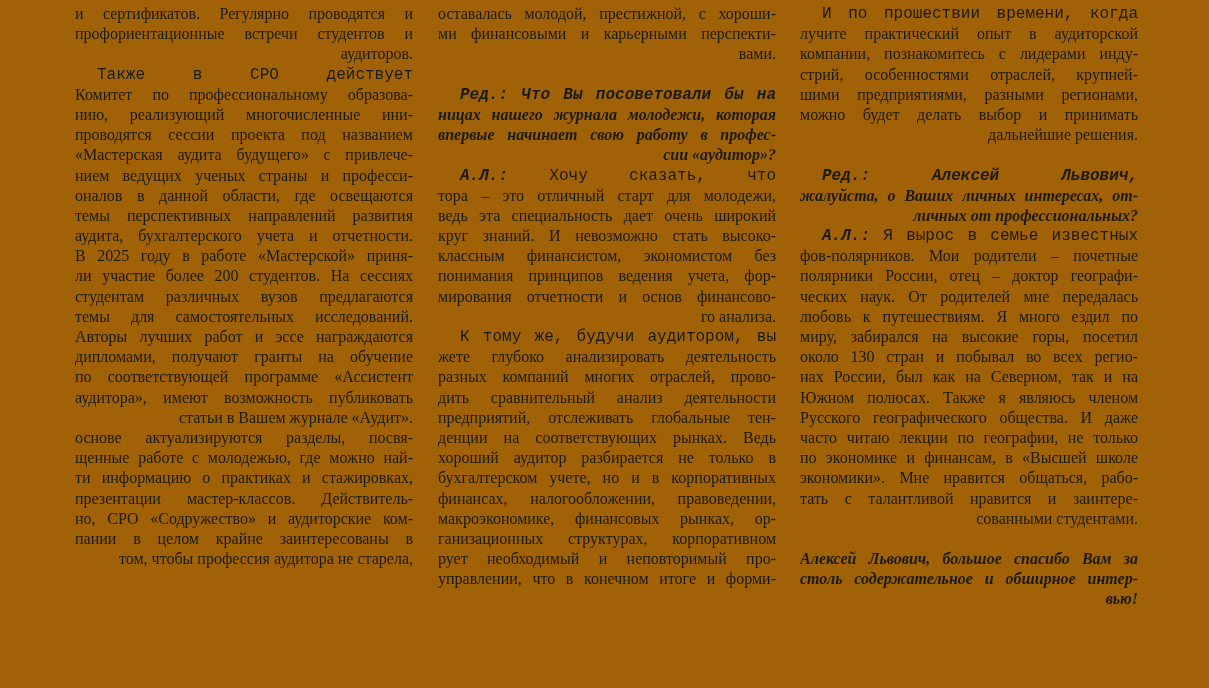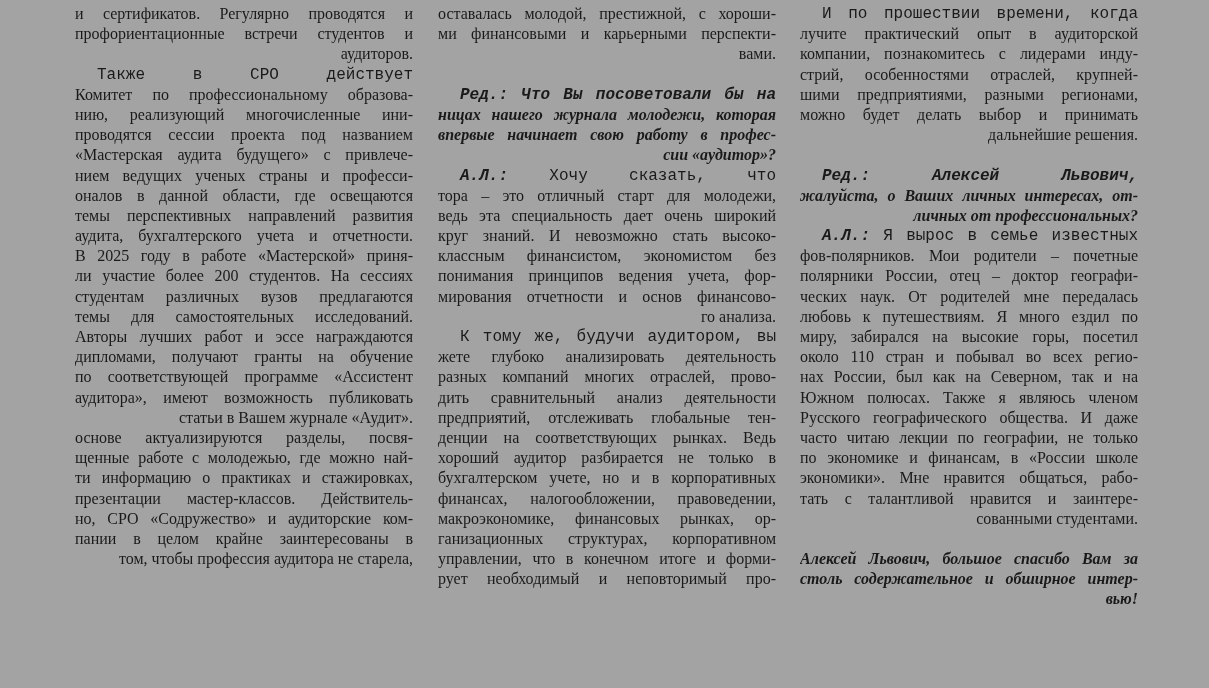--- a/index.html
+++ b/index.html
@@ -11,21 +11,21 @@
     width: 1209px;
     height: 688px;
     position: relative;
     overflow: hidden;
     font-family: "Liberation Serif", "DejaVu Serif", serif;
     color: #1a1a1a;
   }
   .page {
     position: absolute;
     inset: 0;
-    background: #a3a3a3;
+    background: #a16207;
   }
   .column {
     position: absolute;
     top: 4px;
     width: 338px;
     font-size: 16px;
   }
   .column-1 { left: 75px; }
   .column-2 { left: 438px; }
   .column-3 { left: 800px; }
@@ -115,22 +115,22 @@
         <div class="line">жете глубоко анализировать деятельность</div>
         <div class="line">разных компаний многих отраслей, прово-</div>
         <div class="line">дить сравнительный анализ деятельности</div>
         <div class="line">предприятий, отслеживать глобальные тен-</div>
         <div class="line">денции на соответствующих рынках. Ведь</div>
         <div class="line">хороший аудитор разбирается не только в</div>
         <div class="line">бухгалтерском учете, но и в корпоративных</div>
         <div class="line">финансах, налогообложении, правоведении,</div>
         <div class="line">макроэкономике, финансовых рынках, ор-</div>
         <div class="line">ганизационных структурах, корпоративном</div>
+        <div class="line">рует необходимый и неповторимый про-</div>
         <div class="line">управлении, что в конечном итоге и форми-</div>
-        <div class="line">рует необходимый и неповторимый про-</div>
       </div>
     </div>
   <div class="column column-3">
       <div class="paragraph">
         <div class="line indent">И по прошествии времени, когда вы по-</div>
         <div class="line">лучите практический опыт в аудиторской</div>
         <div class="line">компании, познакомитесь с лидерами инду-</div>
         <div class="line">стрий, особенностями отраслей, крупней-</div>
         <div class="line">шими предприятиями, разными регионами,</div>
         <div class="line">можно будет делать выбор и принимать</div>
@@ -142,26 +142,26 @@
         <div class="line">жалуйста, о Ваших личных интересах, от-</div>
         <div class="line last">личных от профессиональных?</div>
       </div>
       <div class="paragraph">
         <div class="line indent"><span class="lead">А.Л.:</span> Я вырос в семье известных геогра-</div>
         <div class="line">фов-полярников. Мои родители – почетные</div>
         <div class="line">полярники России, отец – доктор географи-</div>
         <div class="line">ческих наук. От родителей мне передалась</div>
         <div class="line">любовь к путешествиям. Я много ездил по</div>
         <div class="line">миру, забирался на высокие горы, посетил</div>
-        <div class="line">около 110 стран и побывал во всех регио-</div>
+        <div class="line">около 130 стран и побывал во всех регио-</div>
         <div class="line">нах России, был как на Северном, так и на</div>
         <div class="line">Южном полюсах. Также я являюсь членом</div>
         <div class="line">Русского географического общества. И даже</div>
         <div class="line">часто читаю лекции по географии, не только</div>
-        <div class="line">по экономике и финансам, в «России школе</div>
+        <div class="line">по экономике и финансам, в «Высшей школе</div>
         <div class="line">экономики». Мне нравится общаться, рабо-</div>
         <div class="line">тать с талантливой нравится и заинтере-</div>
         <div class="line last">сованными студентами.</div>
       </div>
       <div class="spacer"></div>
       <div class="paragraph q">
         <div class="line">Алексей Львович, большое спасибо Вам за</div>
         <div class="line">столь содержательное и обширное интер-</div>
         <div class="line last">вью!</div>
       </div>

